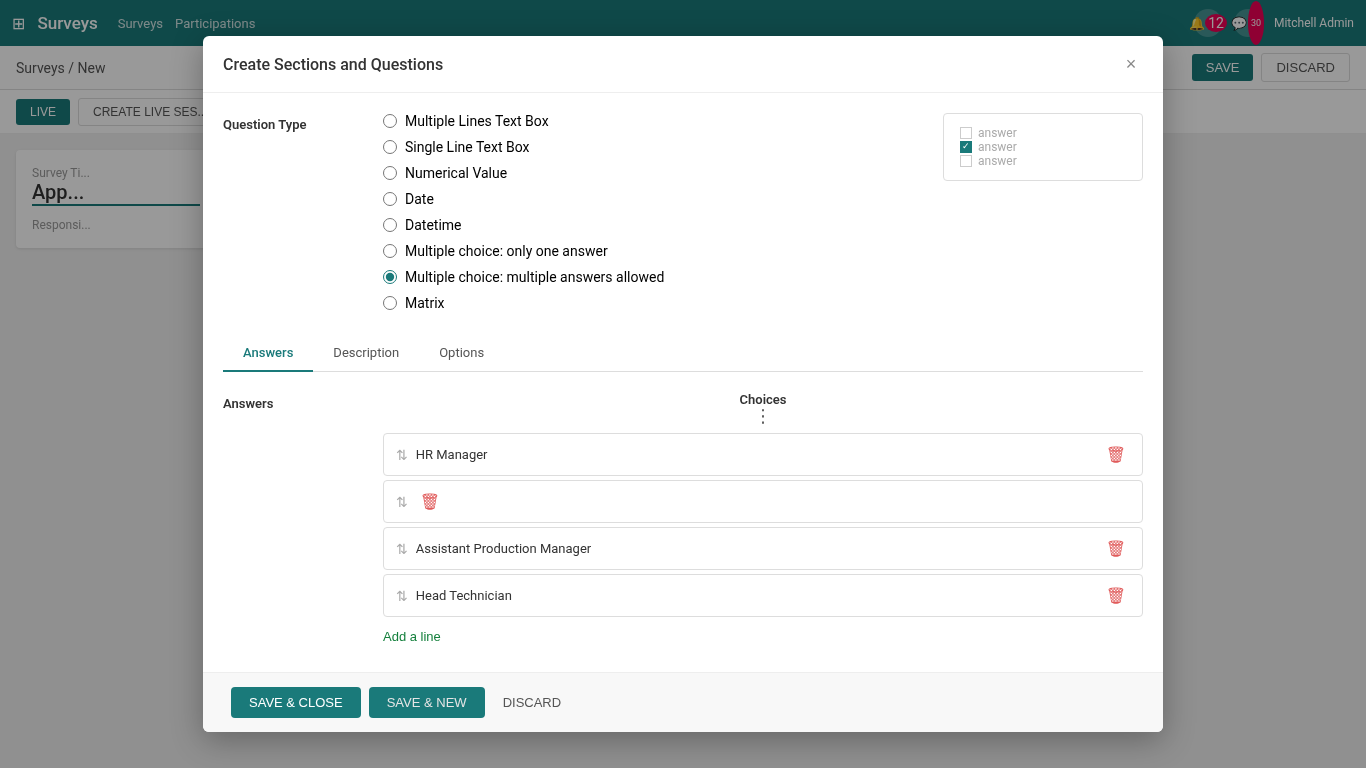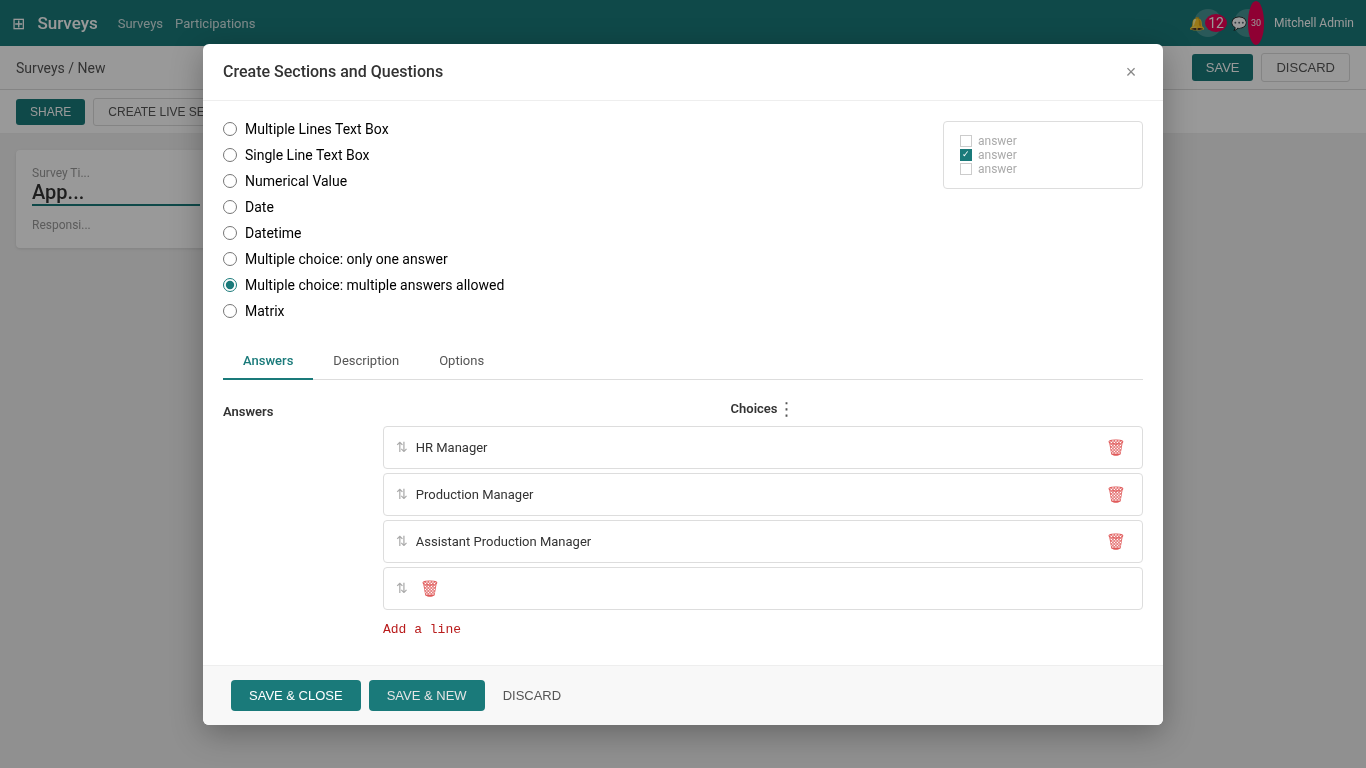--- a/index.html
+++ b/index.html
@@ -93,41 +93,42 @@
       border-bottom: 2px solid transparent; margin-bottom: -1px;
     }
     .tab.active { color: #1a7a7a; border-bottom-color: #1a7a7a; font-weight: 500; }
 
     
     .answers-section { display: flex; gap: 40px; }
     .answers-label { font-weight: 600; color: #333; font-size: 13px; min-width: 120px; padding-top: 4px; }
     .answers-content { flex: 1; }
 
     .choices-header {
-      display: flex; justify-content: center; align-items: center;
+      display: flex; justify-content: space-between; align-items: center;
       margin-bottom: 8px;
+      flex-direction: column;
     }
     .choices-label { font-weight: 600; color: #333; font-size: 13px; }
     .choices-menu-btn { background: none; border: none; font-size: 18px; color: #555; cursor: pointer; line-height: 1; }
 
     .choice-row {
       display: flex; align-items: center; gap: 8px;
       padding: 9px 12px; border: 1px solid #ddd; border-radius: 4px; margin-bottom: 4px;
       background: white;
     }
     .drag-handle { color: #aaa; font-size: 14px; cursor: grab; }
     .choice-name { flex: 1; color: #333; font-size: 13px; }
     .delete-btn {
       background: none; border: none; cursor: pointer;
       color: #e05a5a; font-size: 16px; padding: 2px 4px;
     }
 
     .add-line-btn {
-      background: none; border: none; color: #b91c1c; font-size: 13px;
-      cursor: pointer; padding: 8px 0; text-decoration: none; font-family: Liberation Mono, monospace;
+      background: none; border: none; color: #15803d; font-size: 13px;
+      cursor: pointer; padding: 8px 0; text-decoration: none;
     }
 
     
     .modal-body::-webkit-scrollbar { width: 8px; }
     .modal-body::-webkit-scrollbar-track { background: #f1f1f1; }
     .modal-body::-webkit-scrollbar-thumb { background: #ccc; border-radius: 4px; }
   </style>
 </head>
 <body>
 
@@ -143,21 +144,21 @@
     <span style="color:white;font-size:13px;background:rgba(255,255,255,0.2);border-radius:50%;width:28px;height:28px;display:flex;align-items:center;justify-content:center;">💬<sup style="font-size:9px;background:#e05;border-radius:50%;padding:17px 3px;">30</sup></span>
     <span style="color:white;font-size:12px;">Mitchell Admin</span>
   </div>
   <div class="app-subbar">
     <span style="color:#555;font-size:14px;">Surveys / New</span>
     <span style="flex:1"></span>
     <button class="btn-save">SAVE</button>
     <button class="btn-discard">DISCARD</button>
   </div>
   <div style="height:44px;background:#fff;border-bottom:1px solid #eee;display:flex;align-items:center;padding:0 16px;gap:8px;">
-    <button class="btn-share">SHARE</button>
+    <button class="btn-share">LIVE</button>
     <button class="btn-live">CREATE LIVE SES...</button>
   </div>
   <div style="padding:16px;display:flex;gap:16px;">
     <div style="background:white;border-radius:4px;padding:16px;width:200px;box-shadow:0 1px 3px rgba(0,0,0,0.1);">
       <div style="color:#999;font-size:12px;">Survey Ti...</div>
       <div style="font-size:20px;font-weight:500;color:#333;border-bottom:2px solid #1a7a7a;">App...</div>
       <div style="color:#999;font-size:12px;margin-top:12px;">Responsi...</div>
     </div>
   </div>
 </div>
@@ -166,20 +167,21 @@
   <div class="modal">
 
     <div class="modal-header">
       <span class="modal-title">Create Sections and Questions</span>
       <button class="modal-close-btn">×</button>
     </div>
 
     <div class="modal-body">
 
       <div class="question-type-section">
+        <div class="question-type-label">Question Type</div>
         <div class="question-type-options">
           <label class="radio-option">
             <input type="radio" name="qtype" style="">
             <span>Multiple Lines Text Box</span>
           </label>
           <label class="radio-option">
             <input type="radio" name="qtype" style="">
             <span>Single Line Text Box</span>
           </label>
           <label class="radio-option">
@@ -240,30 +242,30 @@
             <button class="choices-menu-btn">⋮</button>
           </div>
 
           <div class="choice-row">
             <span class="drag-handle">⇅</span>
             <span class="choice-name">HR Manager</span>
             <button class="delete-btn">🗑</button>
           </div>
           <div class="choice-row">
             <span class="drag-handle">⇅</span>
-            <span class="choice-name">Production Manager</span>
             <button class="delete-btn">🗑</button>
           </div>
           <div class="choice-row">
             <span class="drag-handle">⇅</span>
             <span class="choice-name">Assistant Production Manager</span>
             <button class="delete-btn">🗑</button>
           </div>
           <div class="choice-row">
             <span class="drag-handle">⇅</span>
+            <span class="choice-name">Head Technician</span>
             <button class="delete-btn">🗑</button>
           </div>
 
           <button class="add-line-btn">Add a line</button>
         </div>
       </div>
     </div>
 
     <div class="modal-footer">
       <button class="btn-save-close">SAVE &amp; CLOSE</button>

